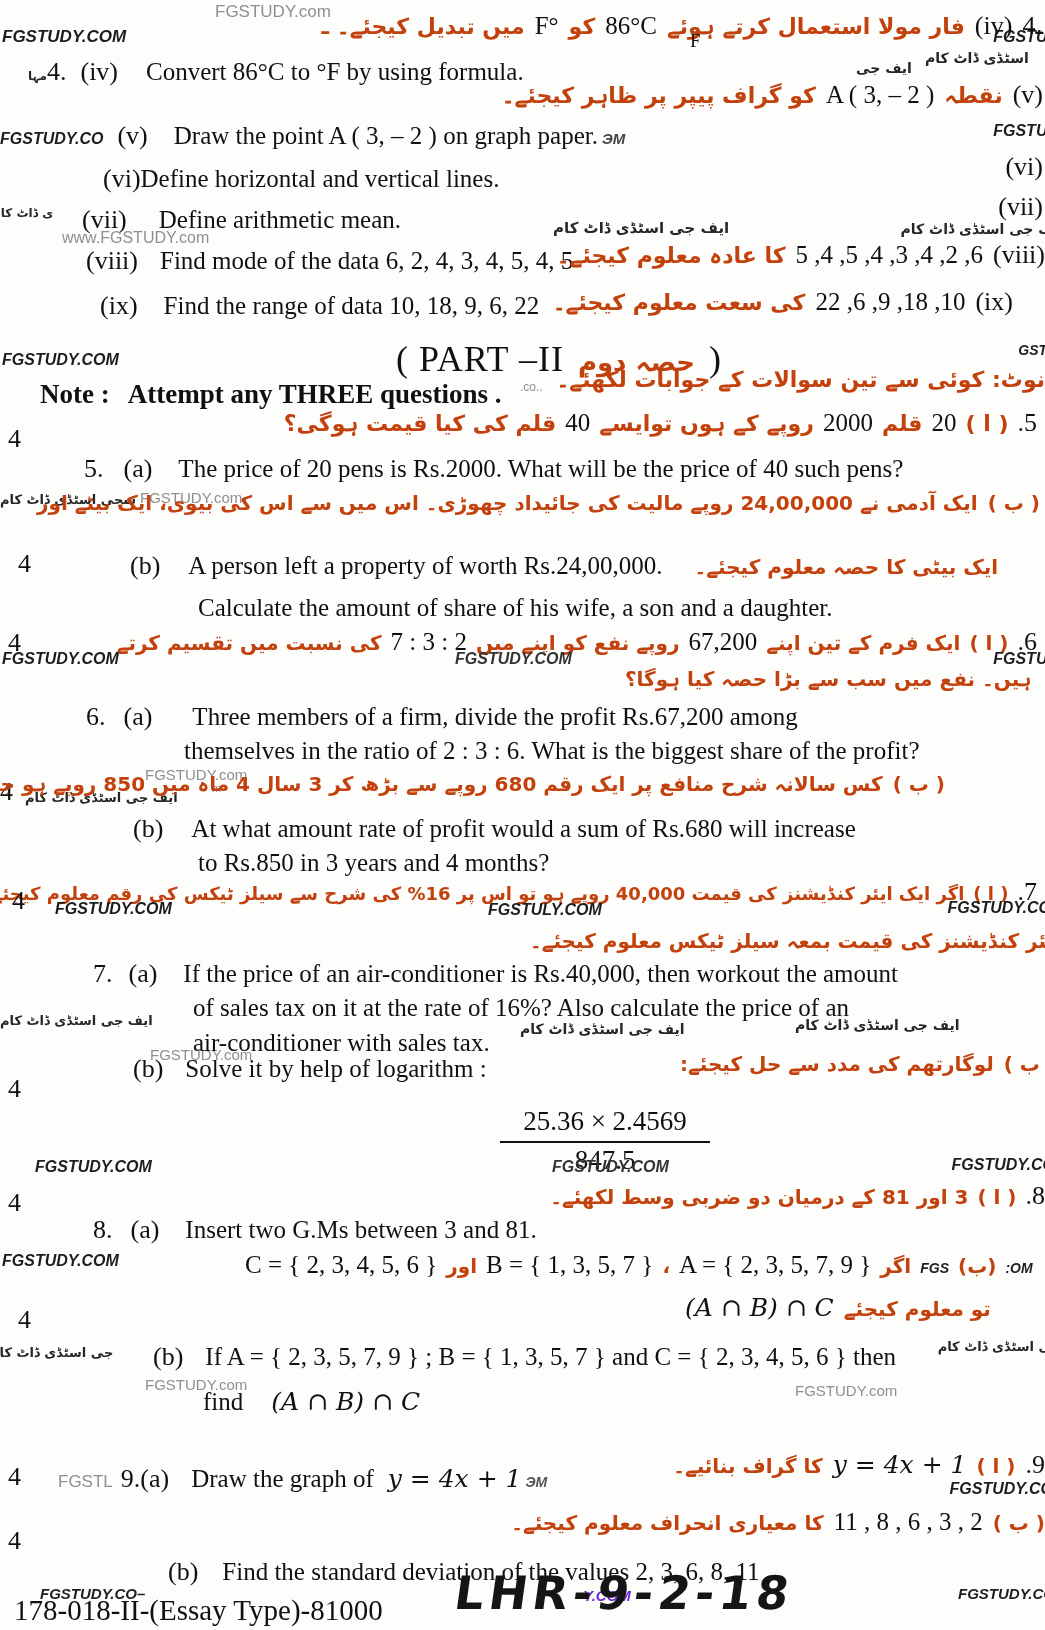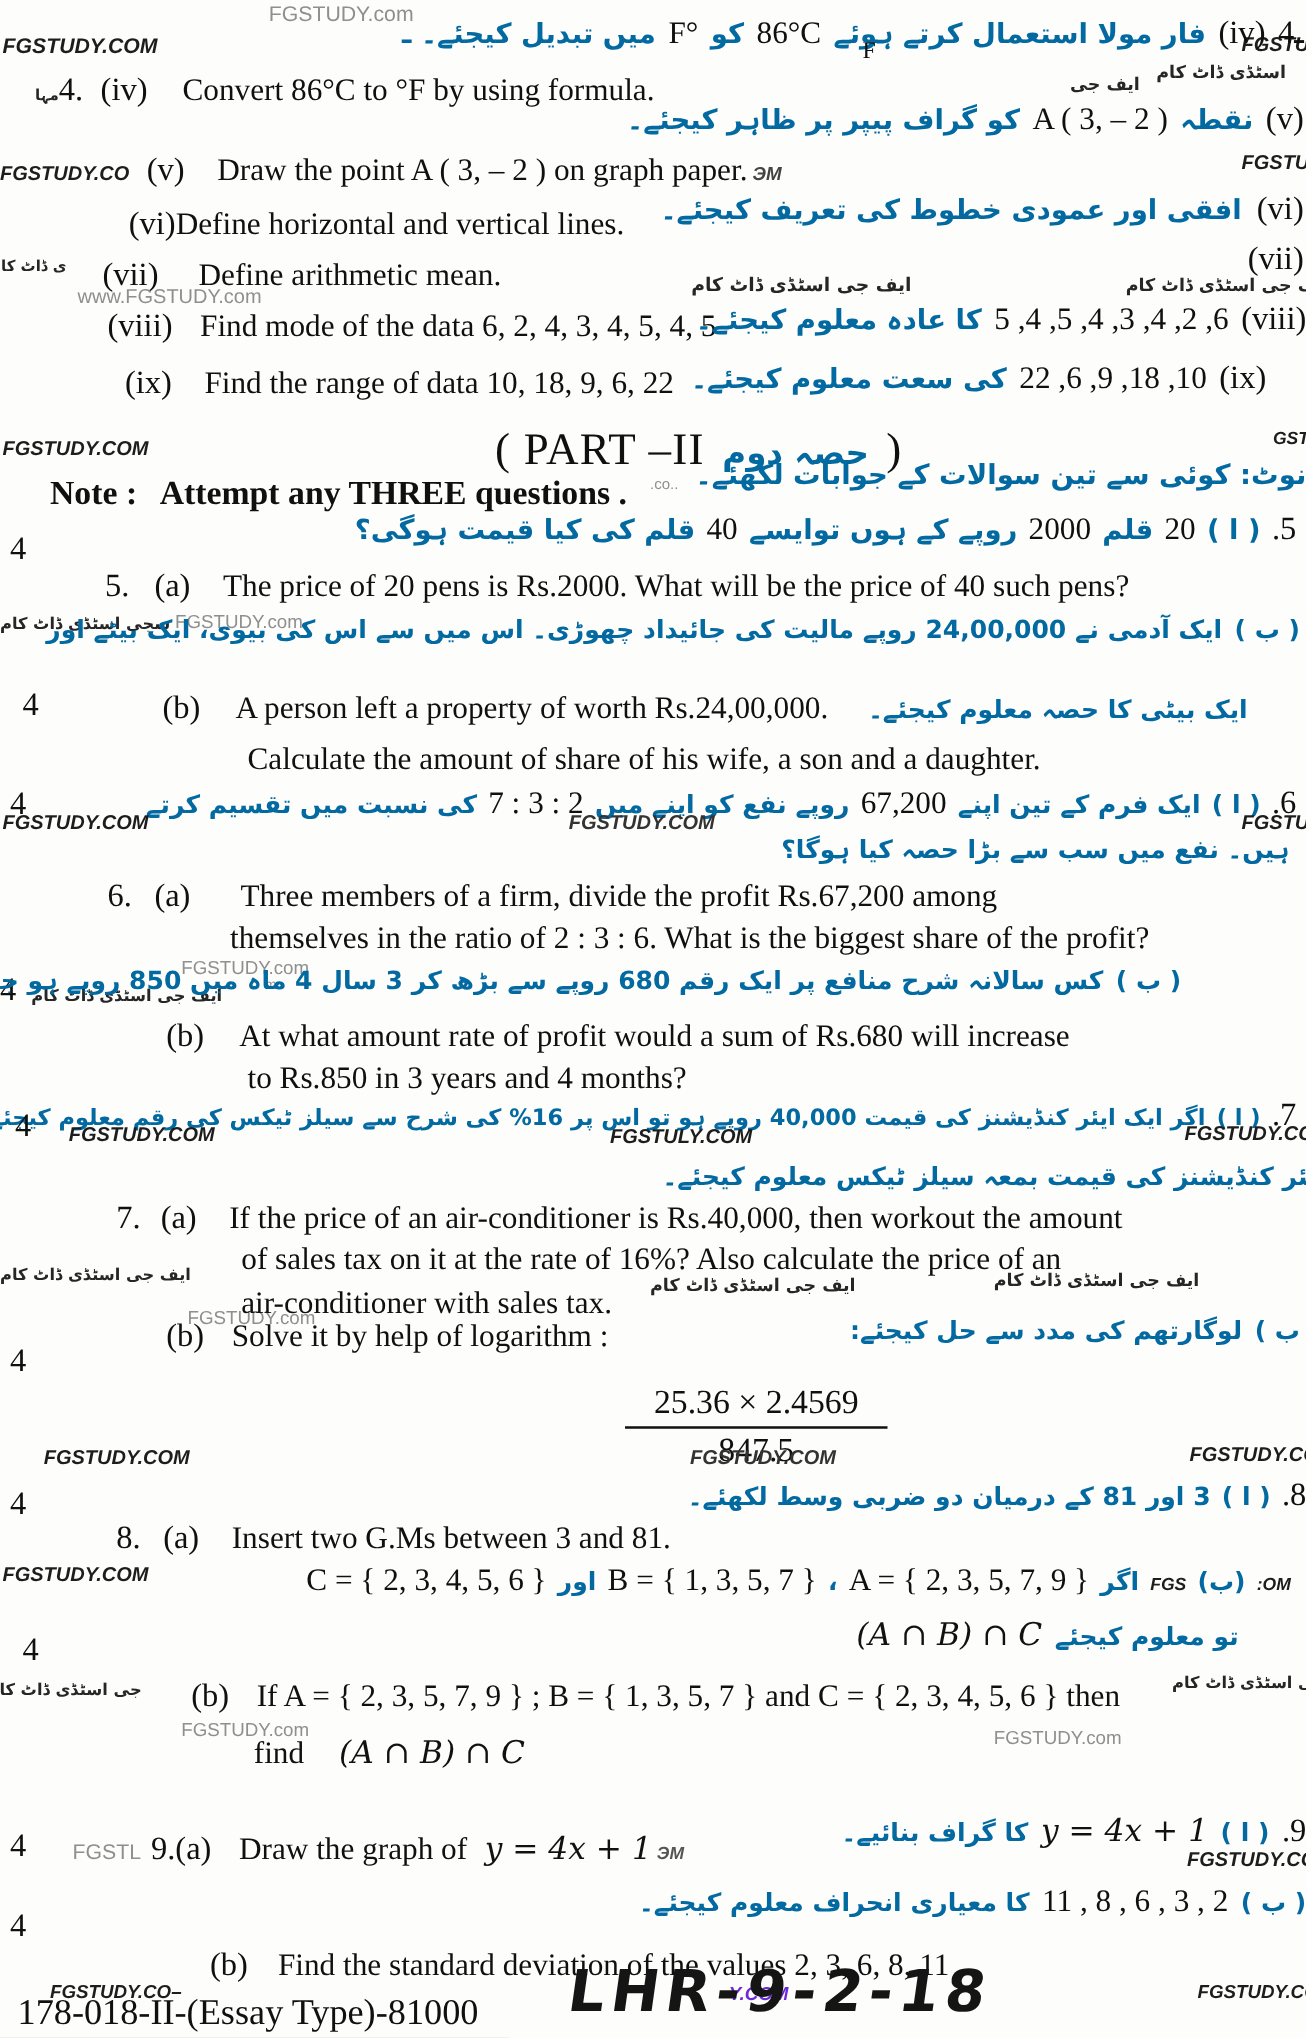--- a/index.html
+++ b/index.html
@@ -5,21 +5,21 @@
   html,body{margin:0;padding:0;background:#e8e8e8;}
   #page{position:relative;width:1045px;height:1630px;background:#fdfdfc;overflow:hidden;
         font-family:"Liberation Serif",serif;color:#111;}
   .abs{position:absolute;white-space:nowrap;}
   .row{position:absolute;display:flex;align-items:baseline;white-space:nowrap;}
   .rtl{direction:rtl;}
   .en{font-family:"Liberation Serif",serif;font-size:25px;color:#101010;}
   .lbl{font-family:"Liberation Serif",serif;font-size:26px;color:#101010;}
   .big{font-size:27px;}
   .bold{font-weight:bold;}
-  .ur{font-family:"DejaVu Sans",sans-serif;font-weight:700;font-size:20px;color:#0369a1;direction:rtl;}
+  .ur{font-family:"DejaVu Sans",sans-serif;font-weight:700;font-size:20px;color:#c2410c;direction:rtl;}
   .ur22{font-size:22px;}
   .ur18{font-size:18px;}
   .wm{font-family:"Liberation Sans",sans-serif;font-weight:700;font-style:italic;font-size:16px;color:#1d1d1d;}
   .wm14{font-size:14px;}
   .wm15{font-size:15px;}
   .wmg{font-family:"Liberation Sans",sans-serif;font-size:16px;color:#8f8f8f;font-weight:400;font-style:normal;}
   .wmu{font-family:"DejaVu Sans",sans-serif;font-weight:700;font-size:13px;color:#262626;direction:rtl;}
   .m4{font-family:"Liberation Serif",serif;font-size:26px;color:#101010;}
   .math{font-family:"DejaVu Serif",serif;font-style:italic;font-size:25px;}.gap10{gap:10px;}.gap12{gap:12px;}
   .frac{position:absolute;text-align:center;}
@@ -68,21 +68,20 @@
   <div class="row" style="left:0px;top:121px">
     <span class="wm">FGSTUDY.CO</span>
     <span class="lbl" style="margin-left:14px">(v)</span>
     <span class="en" style="margin-left:26px">Draw the point  A ( 3, – 2 )  on graph paper.</span>
     <span class="wm wm15" style="margin-left:4px;color:#444">ЭM</span>
   </div>
   <span class="abs wm" style="right:-14px;top:122px">FGSTUD</span>
 
   <div class="row rtl gap12" style="right:2px;top:152px">
     <span class="lbl">(vi)</span>
-    <span class="ur ur22">افقی اور عمودی خطوط کی تعریف کیجئے۔</span>
   </div>
   <div class="row" style="left:103px;top:164px">
     <span class="lbl">(vi)</span>
     <span class="en" style="">Define horizontal and vertical lines.</span>
   </div>
 
   <div class="row rtl gap12" style="right:2px;top:192px">
     <span class="lbl">(vii)</span>
   </div>
   <div class="row" style="left:82px;top:205px">

